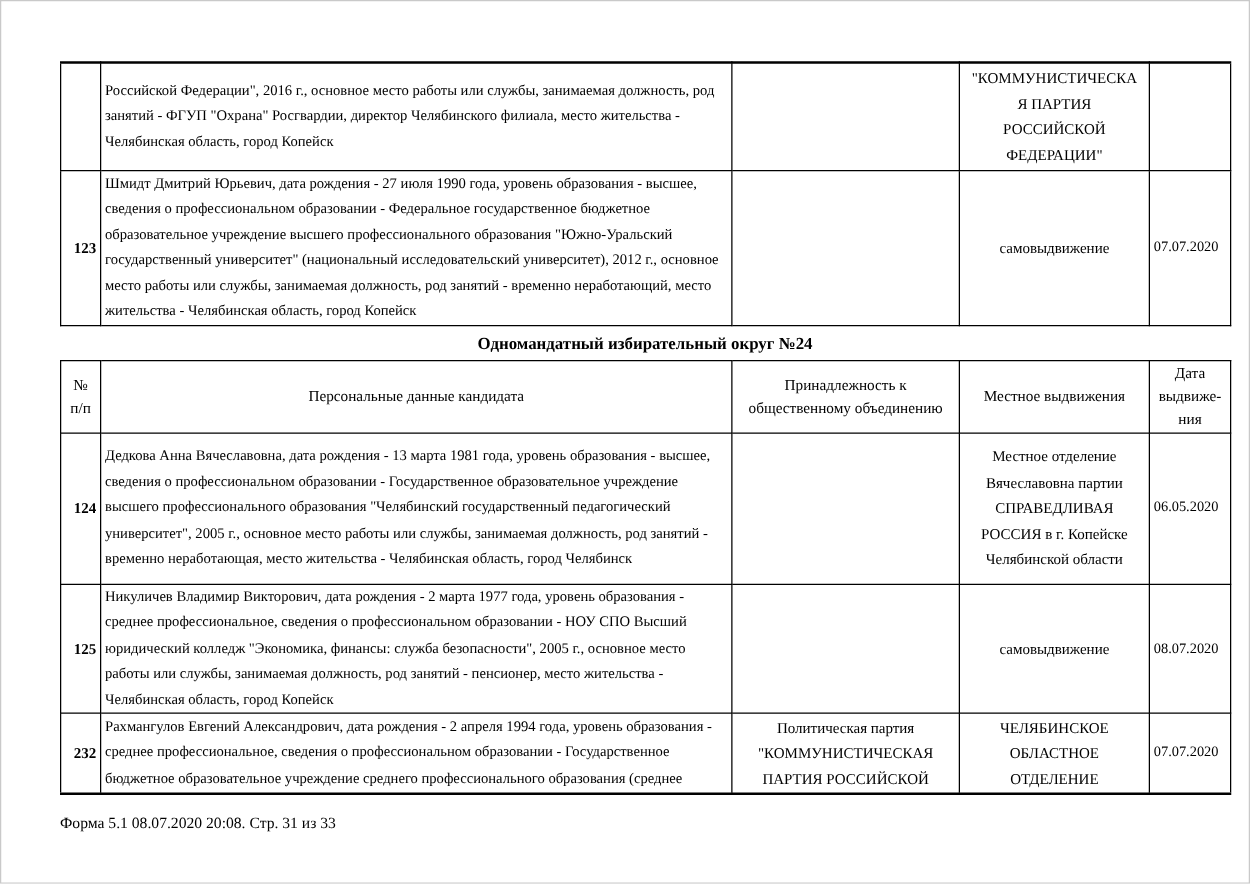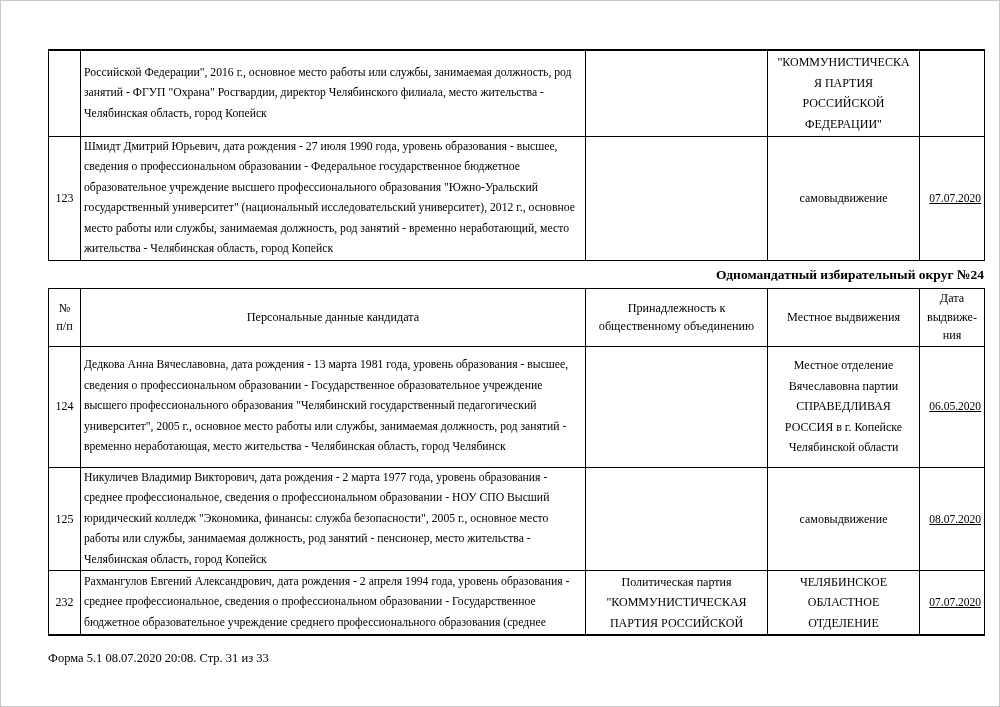--- a/index.html
+++ b/index.html
@@ -24,40 +24,40 @@
     vertical-align:middle;
     overflow:hidden;
     box-sizing:border-box;
   }
   table.t1{border-top:2px solid #000;}
   table.t2{border-bottom:2px solid #000;}
 
   td .ct{display:block;line-height:20.5px;white-space:pre-line;}
   td.hdrcell .ct{line-height:18.5px;}
 
-  td.num{text-align:center;}
+  td.num{text-align:right;font-weight:bold;}
   td.personal{
     vertical-align:top;text-align:left;
     padding:1px 5px 0 6px;font-size:11.7px;
   }
   td.personal .ct{white-space:normal;}
   td.center{text-align:center;}
-  td.datec{text-align:right;padding:0 1px;font-size:11.5px;text-decoration:underline;}
+  td.datec{text-align:left;padding:0 1px;font-size:11.5px;}
 
   tr.rA{height:86px;}
   tr.r123{height:122px;}
   tr.rhdr{height:58px;}
   tr.r124{height:121px;}
   tr.r125{height:103px;}
   tr.r126{height:64px;}
   td.hdrcell{text-align:center;vertical-align:middle;font-size:12.2px;}
 
   .heading{
     margin:4px 0 3px 0;height:20px;line-height:20px;
-    text-align:right;font-weight:bold;font-size:13.5px;
+    text-align:center;font-weight:bold;font-size:13.5px;
   }
   .footer{
     margin-top:15px;text-align:left;padding-right:6px;
     font-size:12.5px;line-height:15px;
   }
 </style>
 </head>
 <body>
 
 <div class="page">

